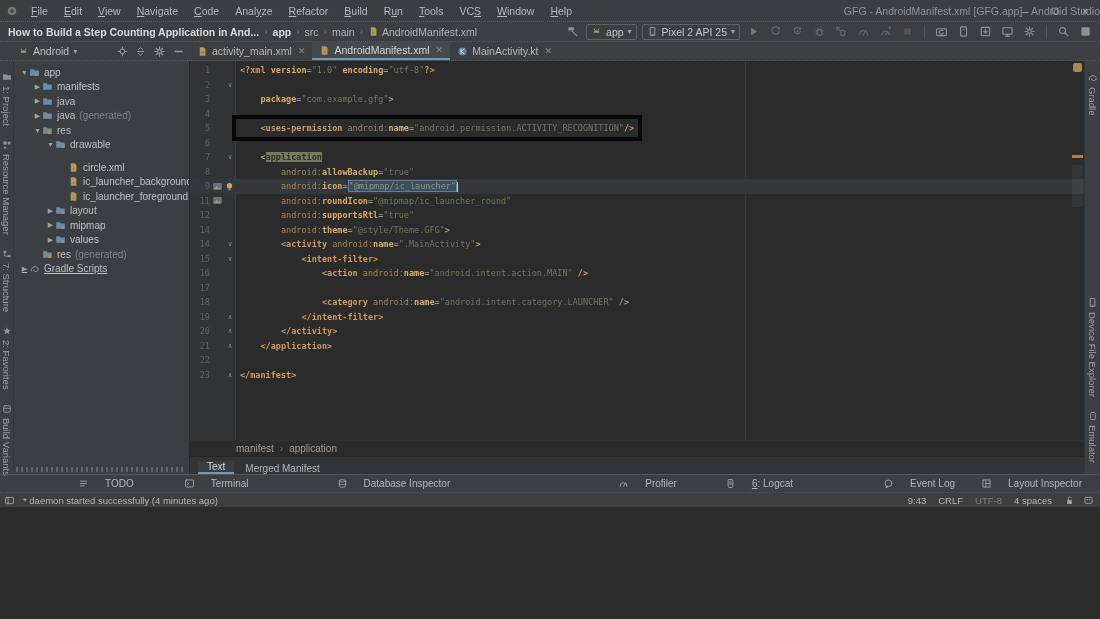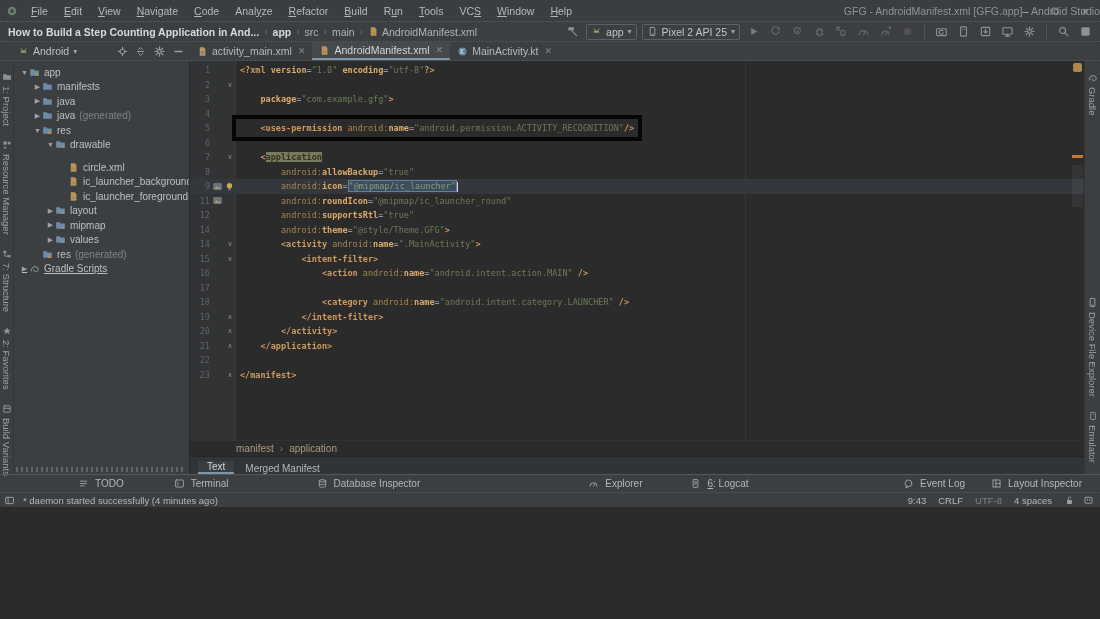--- a/index.html
+++ b/index.html
@@ -95,21 +95,21 @@
     padding-left:46px; font-size:10px; color:#a79c7e; background:#2b2b2b; border-top:1px solid #323232; }
   #editor-breadcrumb .crumb-sep { color:#6e7276; }
   #editor-bottom-tabs { height:18px; flex:0 0 18px; display:flex; align-items:flex-end; gap:2px;
     background:#313437; padding-left:8px; border-top:1px solid #262626; }
   .btab { display:flex; align-items:center; padding:0 9px; color:#b4b7ba; font-size:10px; }
   .btab.active { color:#d3d6d8; border-bottom:2px solid var(--tab-underline,#7c96ab); background:#3a3e41; }
 
   
   #bottom-toolbar { height:18px; flex:0 0 18px; display:flex; align-items:center;
     border-top:1px solid #54585a; font-size:10px; color:#b4b7ba; }
-  .bt-item { display:flex; align-items:center; gap:6px; }
+  .bt-item { display:flex; align-items:center; gap:16px; }
   .bt-item u { text-decoration:underline; }
   #bt-left { display:flex; align-items:center; }
   #bt-left .bt-item:nth-child(1){ margin-left:78px; }
   #bt-left .bt-item:nth-child(2){ margin-left:50px; }
   #bt-left .bt-item:nth-child(3){ margin-left:88px; }
   #bt-left .bt-item:nth-child(4){ margin-left:168px; }
   #bt-left .bt-item:nth-child(5){ margin-left:48px; }
   #bt-right { margin-left:auto; display:flex; align-items:center; gap:26px; padding-right:18px; }
 
   #statusbar { height:15px; flex:0 0 15px; display:flex; align-items:center; gap:8px;
@@ -820,21 +820,21 @@
           </span>
           <span>Database Inspector</span>
         </div>
         <div class="bt-item">
           <span class="icon">
             <svg width="11" height="11" viewBox="0 0 14 14" fill="none" stroke="#9ba0a4" stroke-width="1.2" stroke-linecap="round">
               <path d="M2.5 10.5a4.5 4.5 0 0 1 9 0"></path>
               <line x1="7" y1="10.5" x2="9.6" y2="6.6"></line>
             </svg>
           </span>
-          <span>Explorer</span>
+          <span>Profiler</span>
         </div>
         <div class="bt-item">
           <span class="icon">
             <svg width="11" height="11" viewBox="0 0 14 14" fill="none" stroke="#9ba0a4" stroke-width="1.2" stroke-linecap="round">
               <rect x="4" y="2" width="6" height="10" rx="1"></rect>
               <line x1="5.5" y1="5" x2="8.5" y2="5"></line>
               <line x1="5.5" y1="7.5" x2="8.5" y2="7.5"></line>
             </svg>
           </span>
           <span><u>6</u>: Logcat</span>

